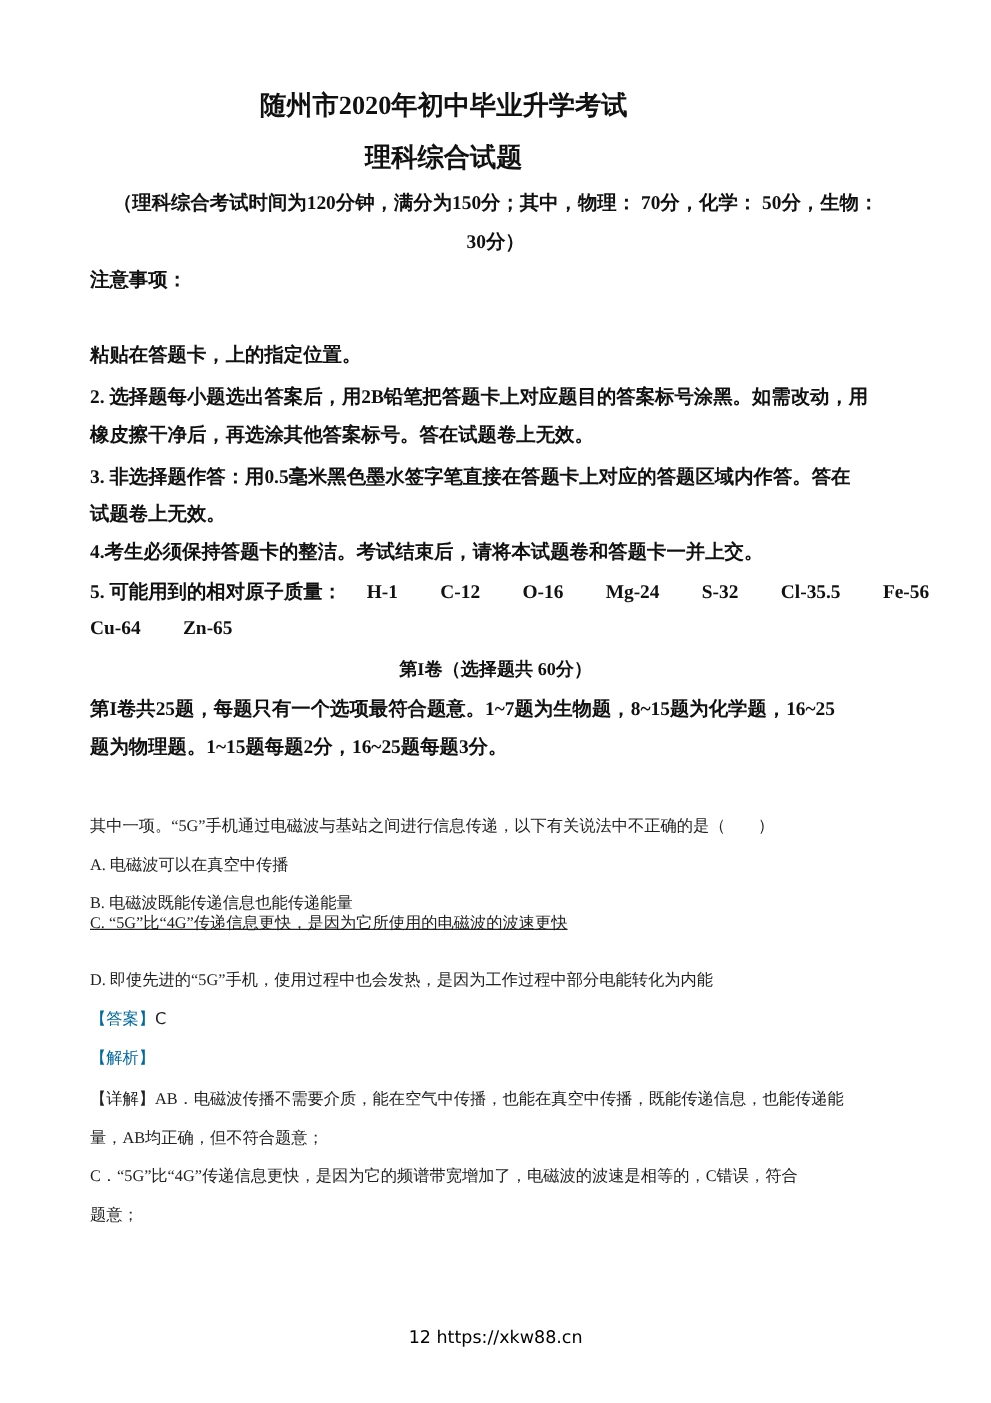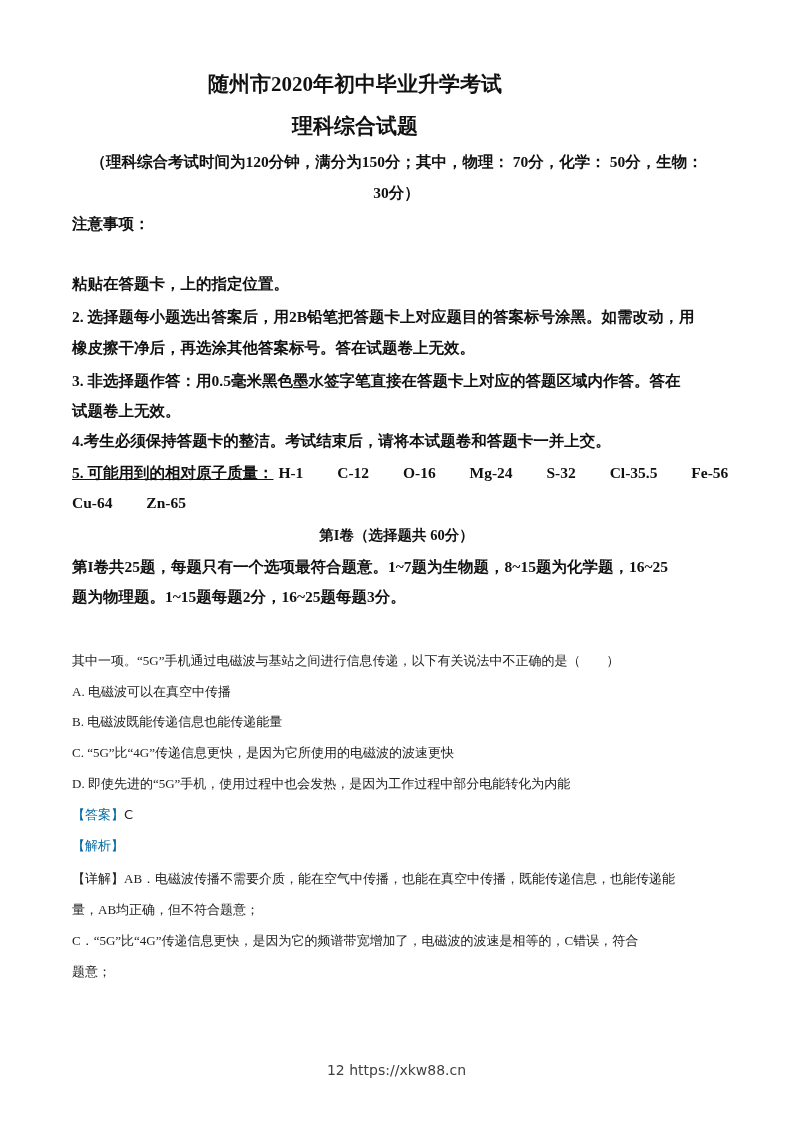--- a/index.html
+++ b/index.html
@@ -6,21 +6,21 @@
   body { width: 793px; height: 1122px; position: relative; overflow: hidden; color: #111; }
   .page { position: absolute; left: 0; top: 0; width: 793px; height: 1122px; }
   .serif { font-family: "Liberation Serif", "DejaVu Serif", serif; }
   .sans { font-family: "DejaVu Sans", "Liberation Sans", sans-serif; }
   .line { position: absolute; white-space: nowrap; }
   .title { left: 0; width: 710px; text-align: center; font-weight: bold; font-size: 21px; }
   .bold { font-weight: bold; font-size: 15.5px; }
   .body { font-size: 13px; color: #222; }
   .center { left: 0; width: 793px; text-align: center; }
   .blue { color: #0369a1; }
-  .footer { left: 0; width: 793px; text-align: center; font-size: 14px; color: #404040; }
+  .footer { left: 0; width: 793px; text-align: center; font-size: 14px; color: #000000; }
   .masses span { display: inline-block; margin-right: 30px; }
 </style>
 </head>
 <body>
 
 <div class="page">
 
   <div class="line title serif" style="top:70px;">随州市2020年初中毕业升学考试</div>
   <div class="line title serif" style="top:112px;">理科综合试题</div>
 
@@ -29,21 +29,21 @@
 
   <div class="line bold serif" style="left:72px; top:214px;">注意事项：</div>
   <div class="line bold serif" style="left:72px; top:274px;">粘贴在答题卡，上的指定位置。</div>
   <div class="line bold serif" style="left:72px; top:307px;">2. 选择题每小题选出答案后，用2B铅笔把答题卡上对应题目的答案标号涂黑。如需改动，用</div>
   <div class="line bold serif" style="left:72px; top:338px;">橡皮擦干净后，再选涂其他答案标号。答在试题卷上无效。</div>
   <div class="line bold serif" style="left:72px; top:371px;">3. 非选择题作答：用0.5毫米黑色墨水签字笔直接在答题卡上对应的答题区域内作答。答在</div>
   <div class="line bold serif" style="left:72px; top:401px;">试题卷上无效。</div>
   <div class="line bold serif" style="left:72px; top:431px;">4.考生必须保持答题卡的整洁。考试结束后，请将本试题卷和答题卡一并上交。</div>
 
   <div class="line bold serif masses" style="left:72px; top:463px;">
-    <span style="margin-right:1px;text-decoration:underline;">5. 可能用到的相对原子质量：</span>
+    <span style="margin-right:16px;">5. 可能用到的相对原子质量：</span>
     <span>H-1</span>
     <span>C-12</span>
     <span>O-16</span>
     <span>Mg-24</span>
     <span>S-32</span>
     <span>Cl-35.5</span>
     <span>Fe-56</span>
   </div>
   <div class="line bold serif masses" style="left:72px; top:494px;">
     <span>Cu-64</span>
@@ -51,21 +51,21 @@
   </div>
 
   <div class="line bold serif center" style="top:526px; font-size:14.5px;">第I卷（选择题共 60分）</div>
   <div class="line bold serif" style="left:72px; top:557px;">第I卷共25题，每题只有一个选项最符合题意。1~7题为生物题，8~15题为化学题，16~25</div>
   <div class="line bold serif" style="left:72px; top:587px;">题为物理题。1~15题每题2分，16~25题每题3分。</div>
 
   <div class="line body serif" style="left:72px; top:652px;">其中一项。“5G”手机通过电磁波与基站之间进行信息传递，以下有关说法中不正确的是（　　）</div>
 
   <div class="line body serif" style="left:72px; top:683px;">A. 电磁波可以在真空中传播</div>
   <div class="line body serif" style="left:72px; top:713px;">B. 电磁波既能传递信息也能传递能量</div>
-  <div class="line body serif" style="left:72px; top:744px;">C. “5G”比“4G”传递信息更快，是因为它所使用的电磁波的波速更快</div>
+  <div class="line body serif" style="left:72px; top:729px;text-decoration:underline;">C. “5G”比“4G”传递信息更快，是因为它所使用的电磁波的波速更快</div>
   <div class="line body serif" style="left:72px; top:775px;">D. 即使先进的“5G”手机，使用过程中也会发热，是因为工作过程中部分电能转化为内能</div>
 
   <div class="line body sans" style="left:72px; top:806px;">
     <span class="blue">【答案】</span><span>C</span>
   </div>
   <div class="line body sans blue" style="left:72px; top:837px;">【解析】</div>
 
   <div class="line body serif" style="left:72px; top:870px;">【详解】AB．电磁波传播不需要介质，能在空气中传播，也能在真空中传播，既能传递信息，也能传递能</div>
   <div class="line body serif" style="left:72px; top:901px;">量，AB均正确，但不符合题意；</div>
   <div class="line body serif" style="left:72px; top:932px;">C．“5G”比“4G”传递信息更快，是因为它的频谱带宽增加了，电磁波的波速是相等的，C错误，符合</div>

